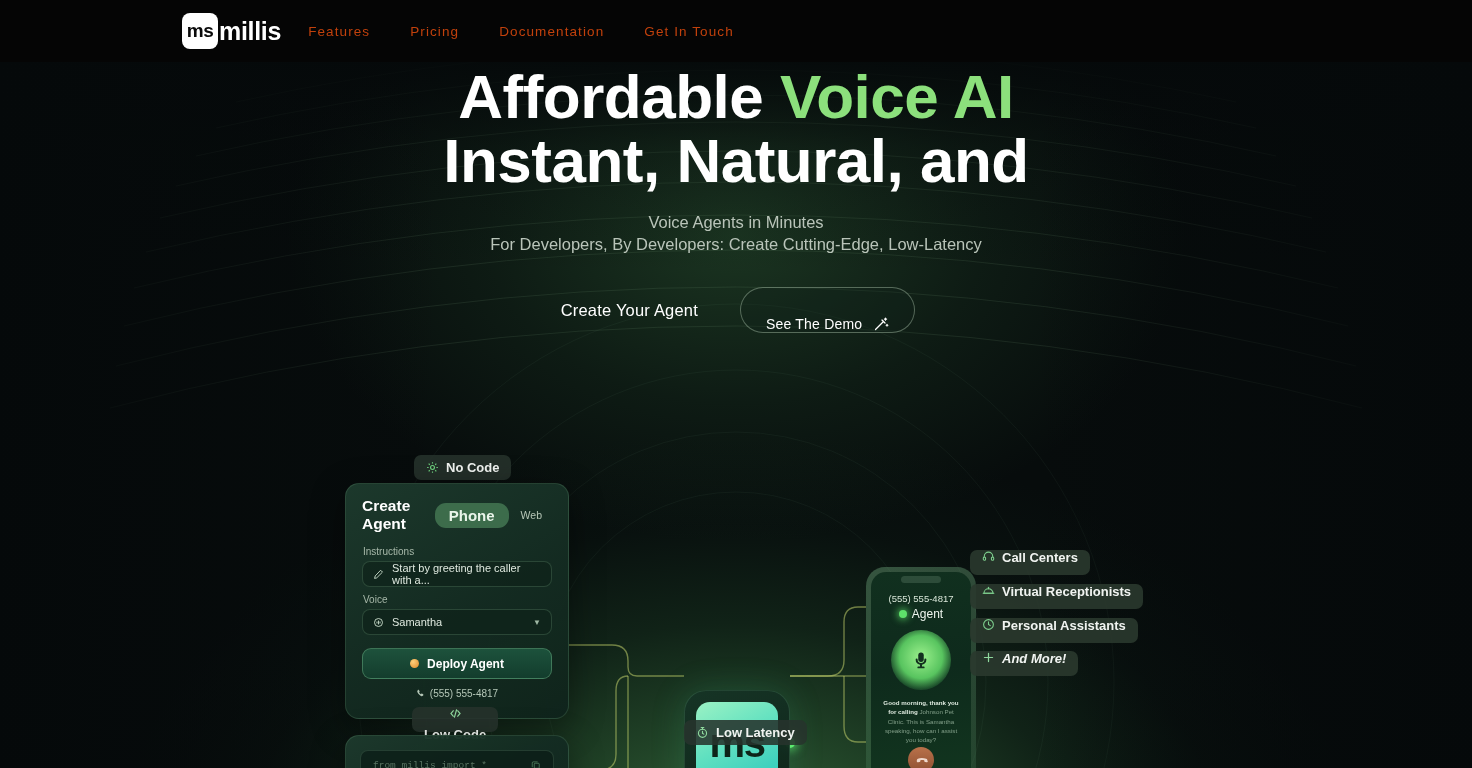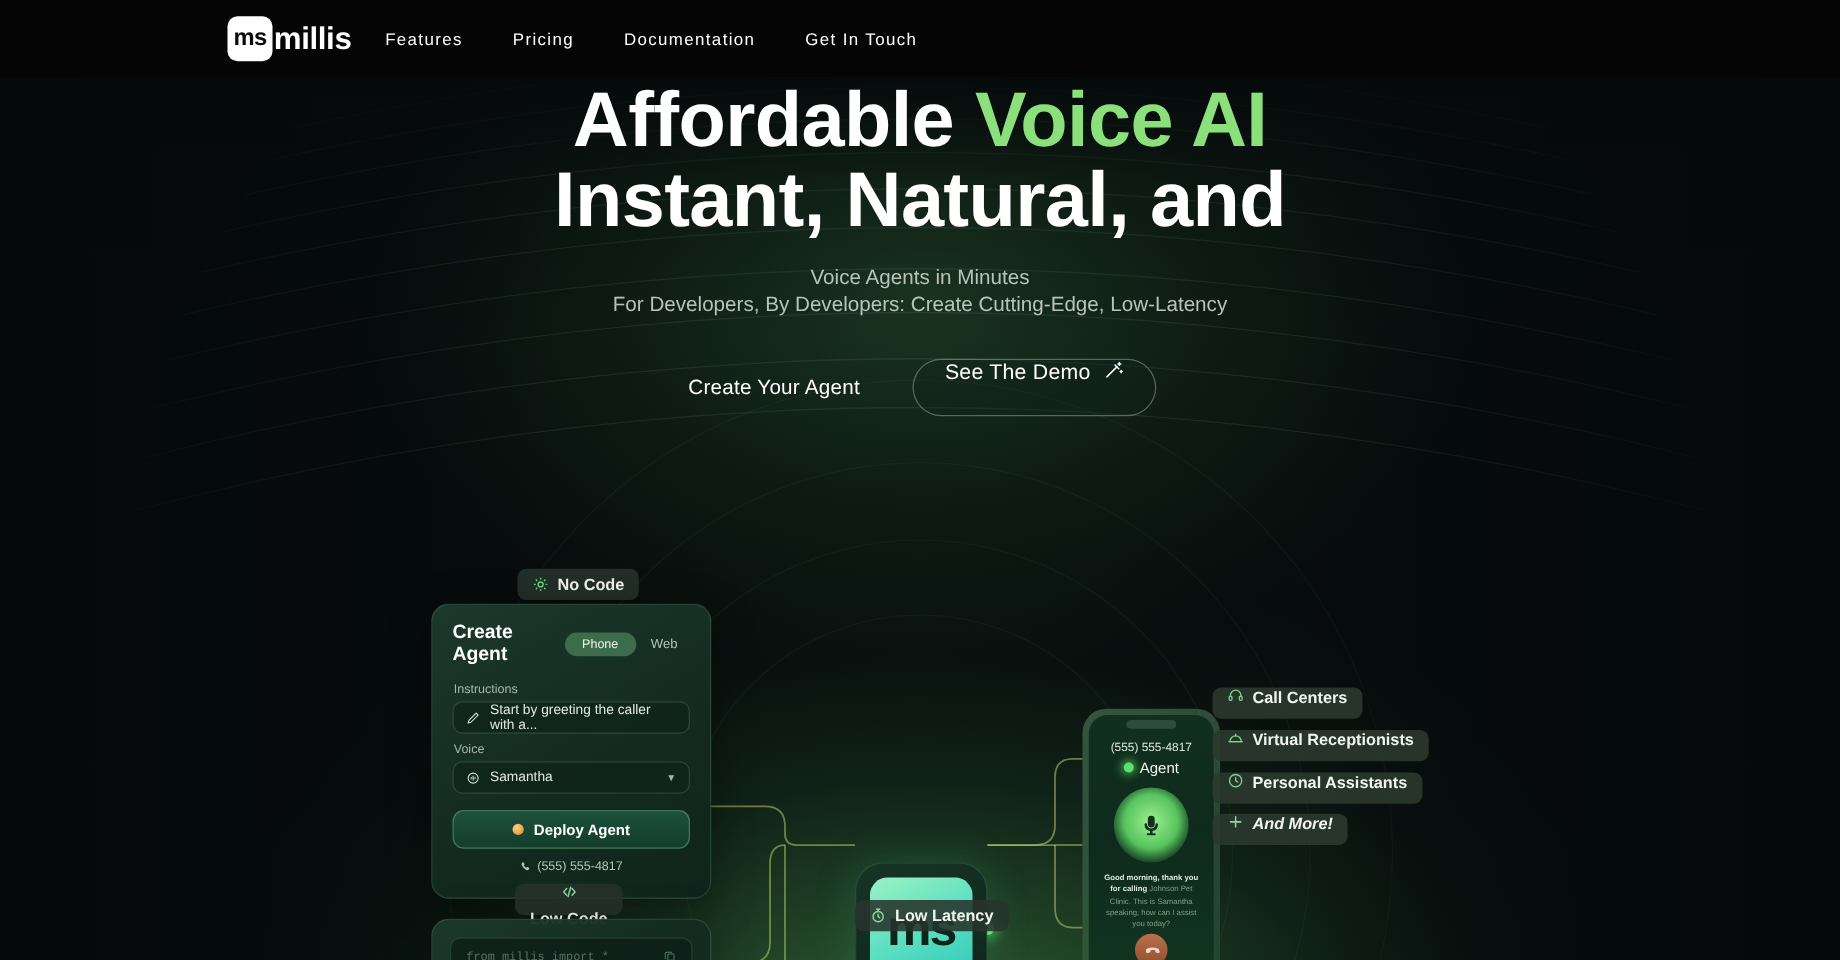--- a/index.html
+++ b/index.html
@@ -23,21 +23,21 @@
     width:36px; height:36px; background:#fff; border-radius:8px;
     display:flex; align-items:center; justify-content:center;
     font-size:19px; font-weight:bold; color:#0a0a0a; letter-spacing:-0.5px;
   }
   .brand-word{
     font-size:25px; font-weight:bold; color:#fff; letter-spacing:-0.3px;
     margin-left:1px;
   }
   .nav-links{ display:flex; align-items:center; margin-left:27px; }
   .nav-link{
-    font-size:13.5px; color:#ffffff; letter-spacing:1.1px;
+    font-size:13.5px; color:#c2410c; letter-spacing:1.1px;
     margin-right:40px; cursor:pointer; white-space:nowrap;
   }
   .nav-right{ margin-left:auto; display:flex; align-items:center; margin-right:182px; }
   .nav-demo{
     font-size:15px; color:#f2f3f3; letter-spacing:0.3px; cursor:pointer; margin-right:36px;
   }
   .get-started{
     height:45px; padding:0 28px; border-radius:23px;
     border:1px solid #2d2f30; background:#0c0d0d;
     display:flex; align-items:center; justify-content:center;
@@ -90,25 +90,25 @@
     font-size:16.5px; line-height:1.35; color:#b9c4b9; font-weight:400;
   }
   .cta-row{
     margin-top:32px; display:flex; align-items:center; justify-content:center; gap:38px;
   }
   .cta-primary{
     font-size:16.5px; color:#fff; letter-spacing:0.2px; cursor:pointer;
     padding:13px 4px;
   }
   .cta-demo{
-    display:flex; align-items:flex-start; gap:11px;
+    display:flex; align-items:flex-end; gap:11px;
     height:46px; padding:0 25px; border-radius:23px;
     border:1px solid rgba(190,215,190,0.40);
     background:rgba(18,34,26,0.30);
-    font-size:17px; color:#fff; letter-spacing:0.2px; cursor:pointer;
+    font-size:14px; color:#fff; letter-spacing:0.2px; cursor:pointer;
   }
 
   
   .diagram{ position:absolute; left:0; top:62px; width:1472px; height:706px; z-index:12; }
 
   .badge{
     position:absolute; display:inline-flex; align-items:center; gap:7px;
     height:25px; padding:0 12px; border-radius:7px;
     background:rgba(39,51,44,0.88);
     font-size:13px; color:#f0f3f0; font-weight:bold; white-space:nowrap;
@@ -123,21 +123,21 @@
 
   
   .ca-head{
     display:flex; align-items:center; justify-content:space-between;
     padding:13px 16px 6px 16px;
   }
   .ca-title{ font-size:15.5px; font-weight:bold; color:#fff; }
   .seg{ display:flex; align-items:center; gap:2px; }
   .seg-on{
     background:rgba(74,128,88,0.75); border-radius:11px;
-    padding:4px 14px; font-size:10px; color:#eaf5ea; font-weight:normal;text-align:right;
+    padding:4px 14px; font-size:15px; color:#eaf5ea; font-weight:bold;text-align:right;
   }
   .seg-off{ padding:4px 10px; font-size:10.5px; color:#b6c6b6; }
   .fld-label{ font-size:10px; color:#a7b8a9; padding:7px 17px 4px 17px; }
   .fld{
     margin:0 16px; height:26px; border-radius:8px;
     border:1px solid rgba(120,170,130,0.26);
     background:rgba(14,34,26,0.7);
     display:flex; align-items:center; gap:8px; padding:0 10px;
     font-size:11px; color:#dfe9df;
   }

